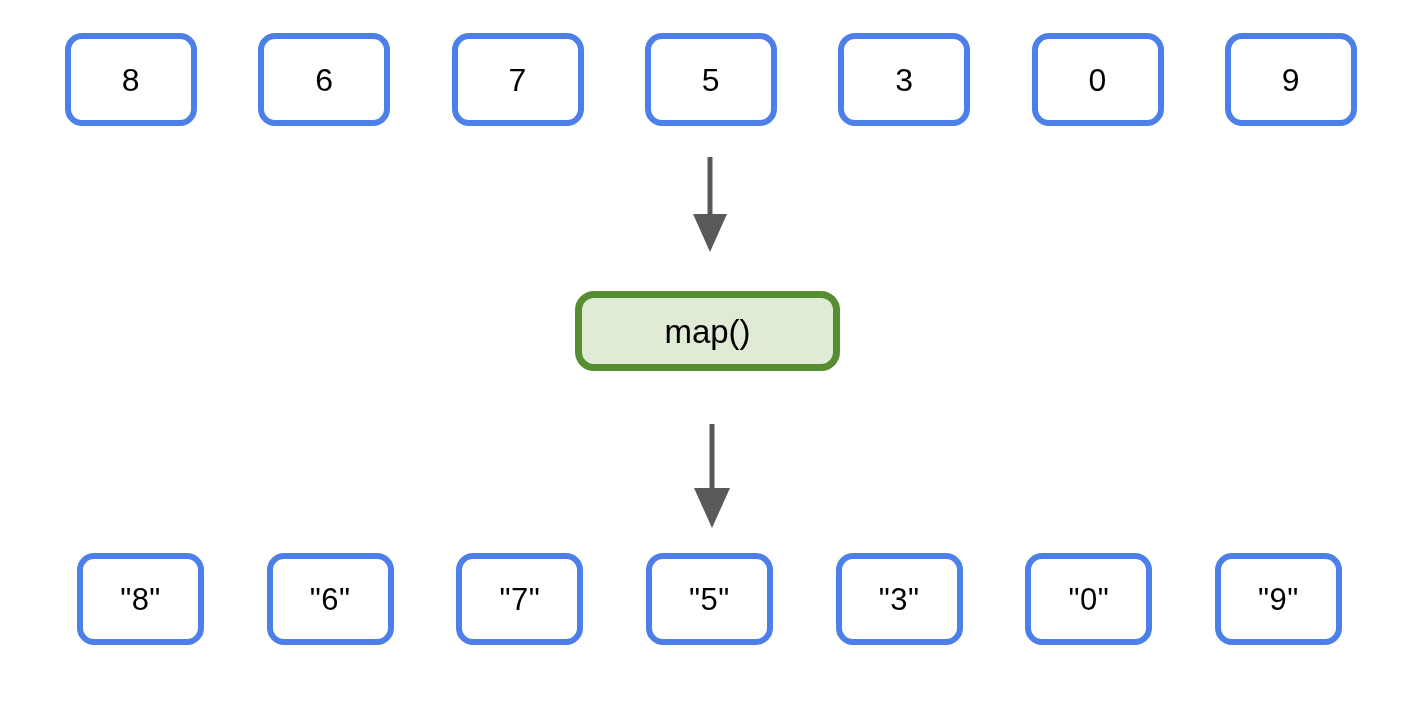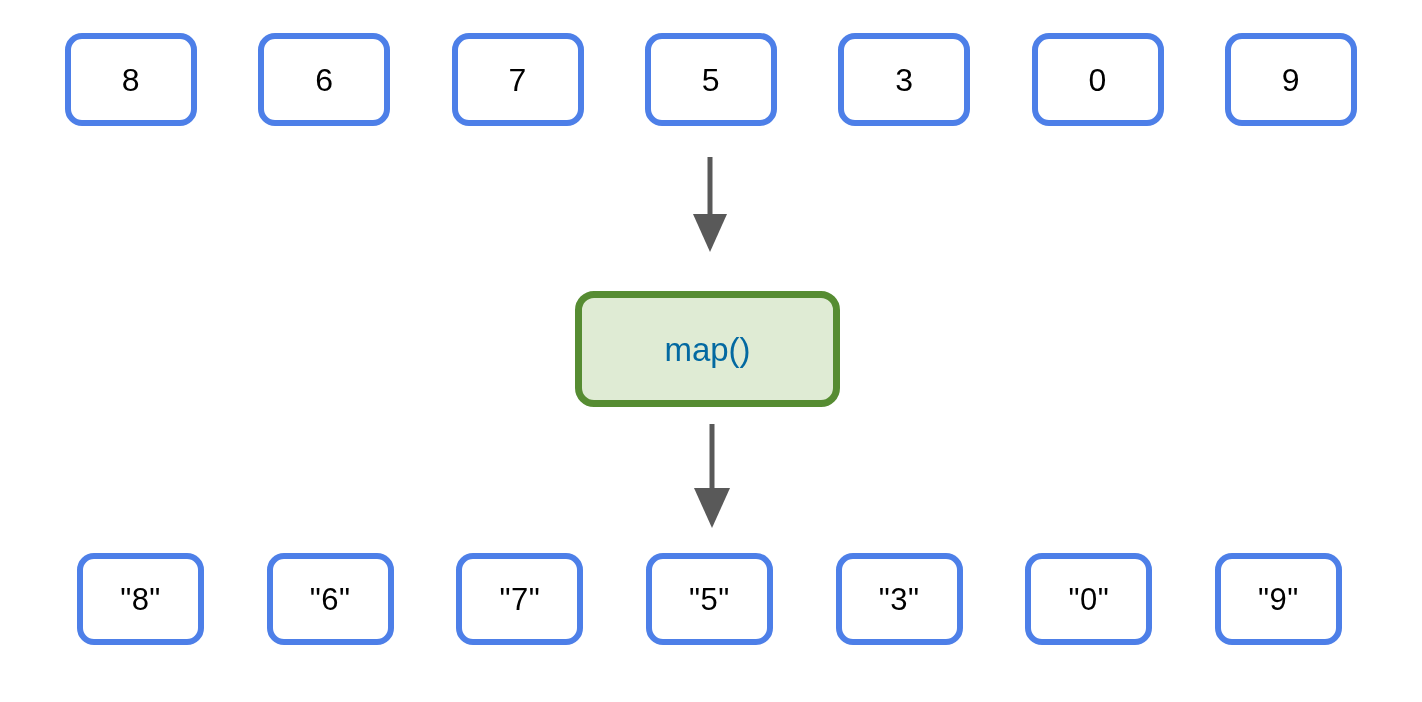--- a/index.html
+++ b/index.html
@@ -61,29 +61,29 @@
     height: 92px;
     font-size: 31px;
   }
 
   
   #transform-node {
     position: absolute;
     left: 575px;
     top: 291px;
     width: 265px;
-    height: 116px;
+    height: 80px;
     box-sizing: border-box;
     background: #dfebd4;
     border: 7px solid #568c32;
     border-radius: 19px;
     display: flex;
     align-items: center;
     justify-content: center;
-    color: #0369a1;
+    color: #000000;
     font-size: 33px;
     line-height: 1;
   }
 
   
   .arrow {
     position: absolute;
     left: 0;
     top: 0;
   }

